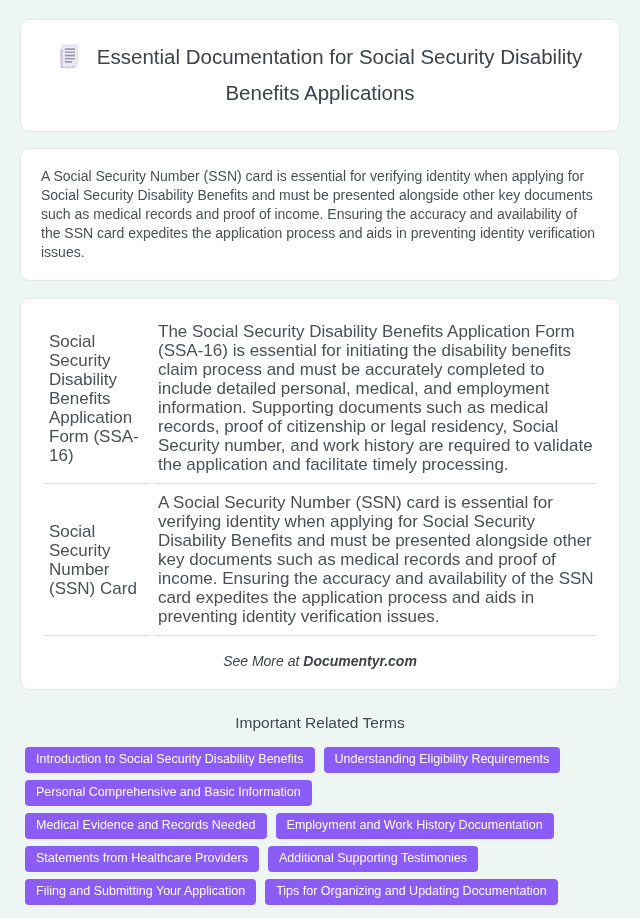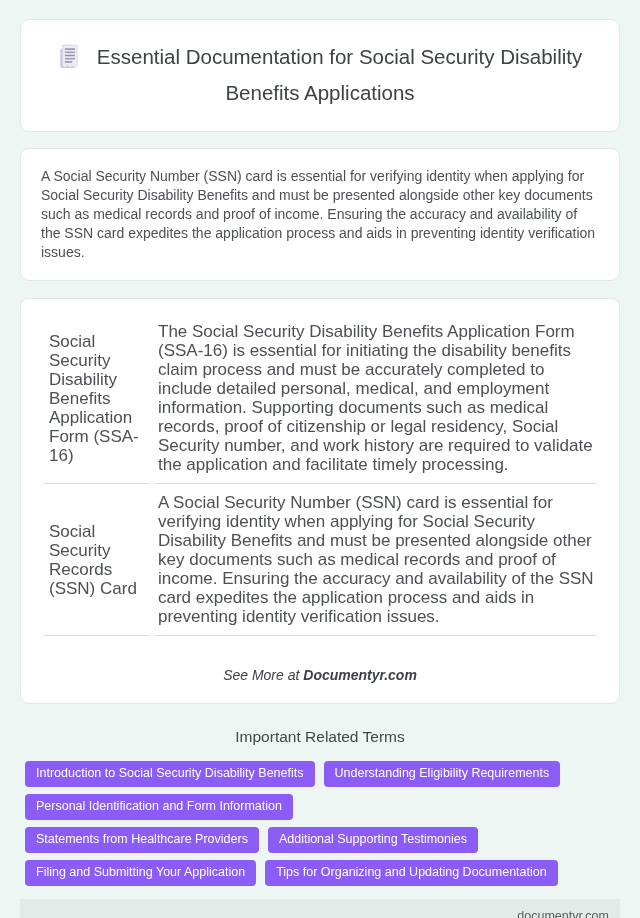--- a/index.html
+++ b/index.html
@@ -50,21 +50,21 @@
     color: #4c5055;
   }
   td.term-cell  { width: 106px; padding: 9px 4px 9px 5px; }
   td.desc-cell  { padding: 9px 0 9px 4px; }
 
   .see-more {
     text-align: center;
     font-style: italic;
     font-size: 14px;
     color: #3e4247;
-    margin-top: 31px;
+    margin-top: 17px;
   }
   .see-more .site { font-weight: 700; cursor: pointer; }
 
   
   .related-heading {
     text-align: center;
     font-size: 15.5px;
     font-weight: 400;
     color: #41474b;
     margin: 24px 0 15px;
@@ -121,37 +121,41 @@
   </div>
 
   <div class="card table-card">
     <table class="doc-table">
       <tbody>
         <tr>
           <td class="term-cell">Social Security Disability Benefits Application Form (SSA-16)</td>
           <td class="desc-cell">The Social Security Disability Benefits Application Form (SSA-16) is essential for initiating the disability benefits claim process and must be accurately completed to include detailed personal, medical, and employment information. Supporting documents such as medical records, proof of citizenship or legal residency, Social Security number, and work history are required to validate the application and facilitate timely processing.</td>
         </tr>
         <tr>
-          <td class="term-cell">Social Security Records (SSN) Card</td>
+          <td class="term-cell">Social Security Number (SSN) Card</td>
           <td class="desc-cell">A Social Security Number (SSN) card is essential for verifying identity when applying for Social Security Disability Benefits and must be presented alongside other key documents such as medical records and proof of income. Ensuring the accuracy and availability of the SSN card expedites the application process and aids in preventing identity verification issues.</td>
         </tr>
       </tbody>
     </table>
     <div class="see-more"><span>See More at </span><span class="site">Documentyr.com</span>
     </div>
   </div>
 
   <h2 class="related-heading">Important Related Terms</h2>
   <div class="tags">
     <div class="tag-row">
       <span class="tag">Introduction to Social Security Disability Benefits</span>
       <span class="tag">Understanding Eligibility Requirements</span>
     </div>
     <div class="tag-row">
-      <span class="tag">Personal Identification and Form Information</span>
+      <span class="tag">Personal Comprehensive and Basic Information</span>
+    </div>
+    <div class="tag-row">
+      <span class="tag">Medical Evidence and Records Needed</span>
+      <span class="tag">Employment and Work History Documentation</span>
     </div>
     <div class="tag-row">
       <span class="tag">Statements from Healthcare Providers</span>
       <span class="tag">Additional Supporting Testimonies</span>
     </div>
     <div class="tag-row">
       <span class="tag">Filing and Submitting Your Application</span>
       <span class="tag">Tips for Organizing and Updating Documentation</span>
     </div>
   </div>

